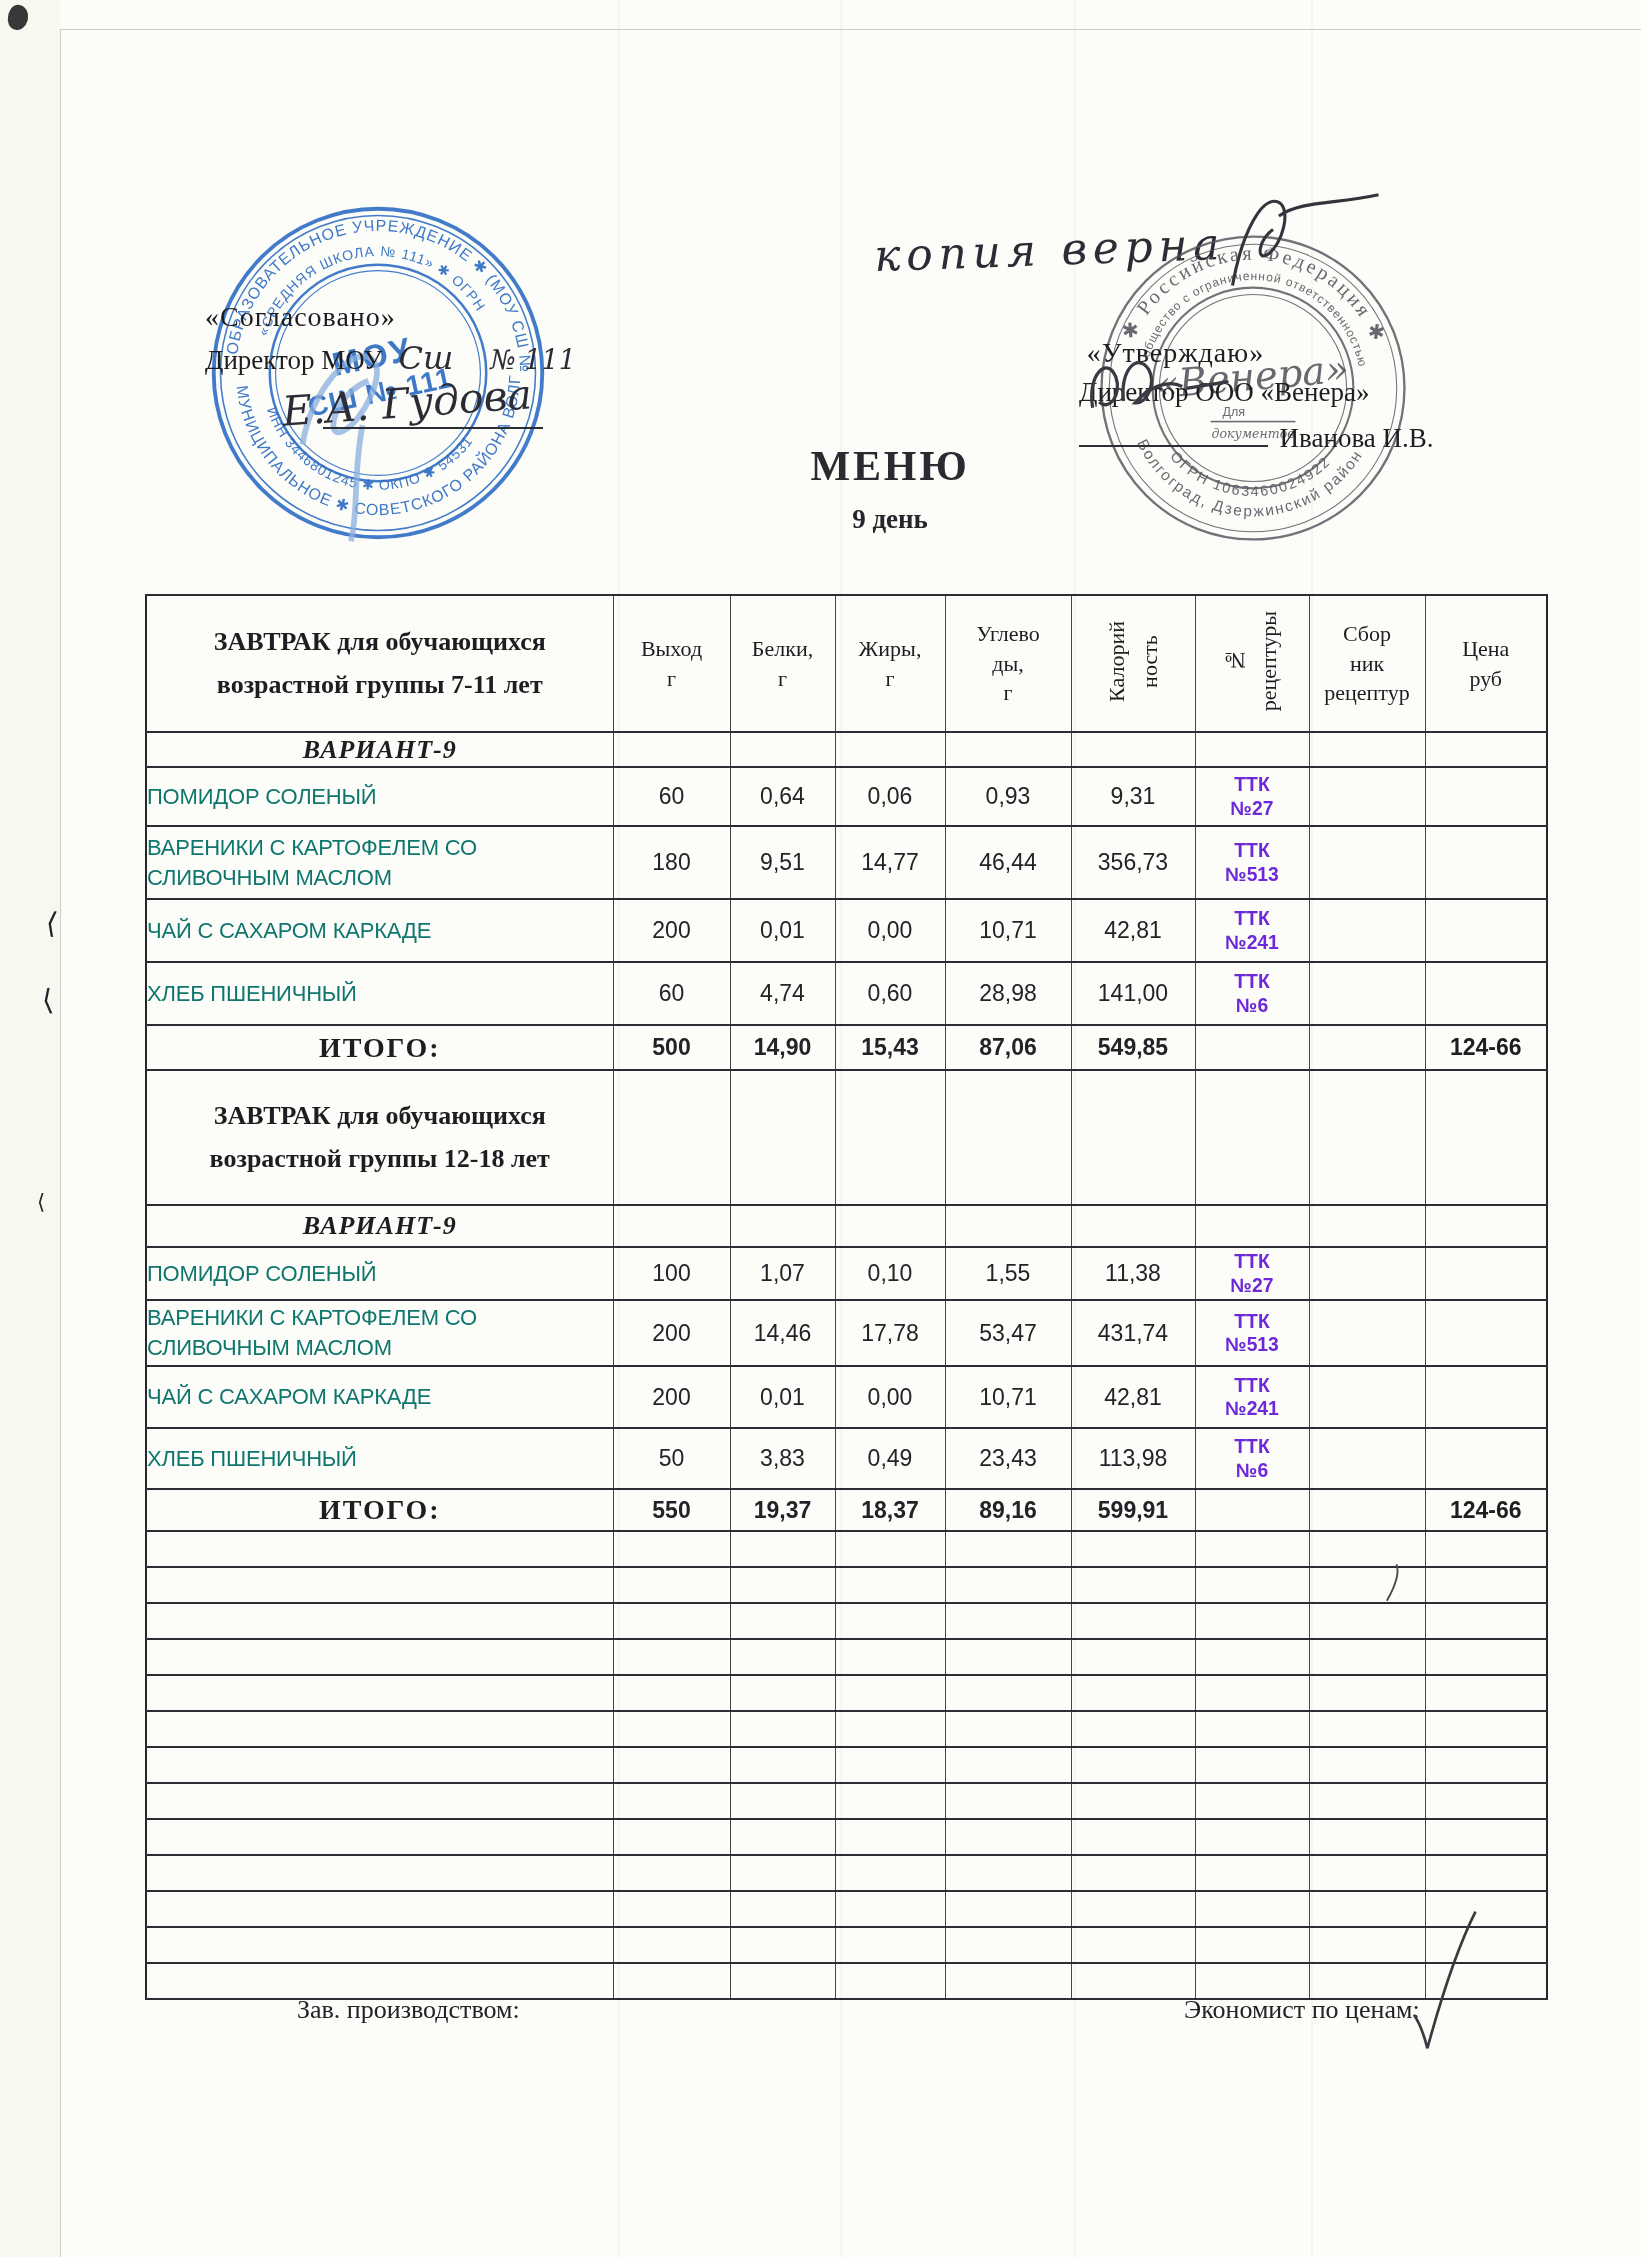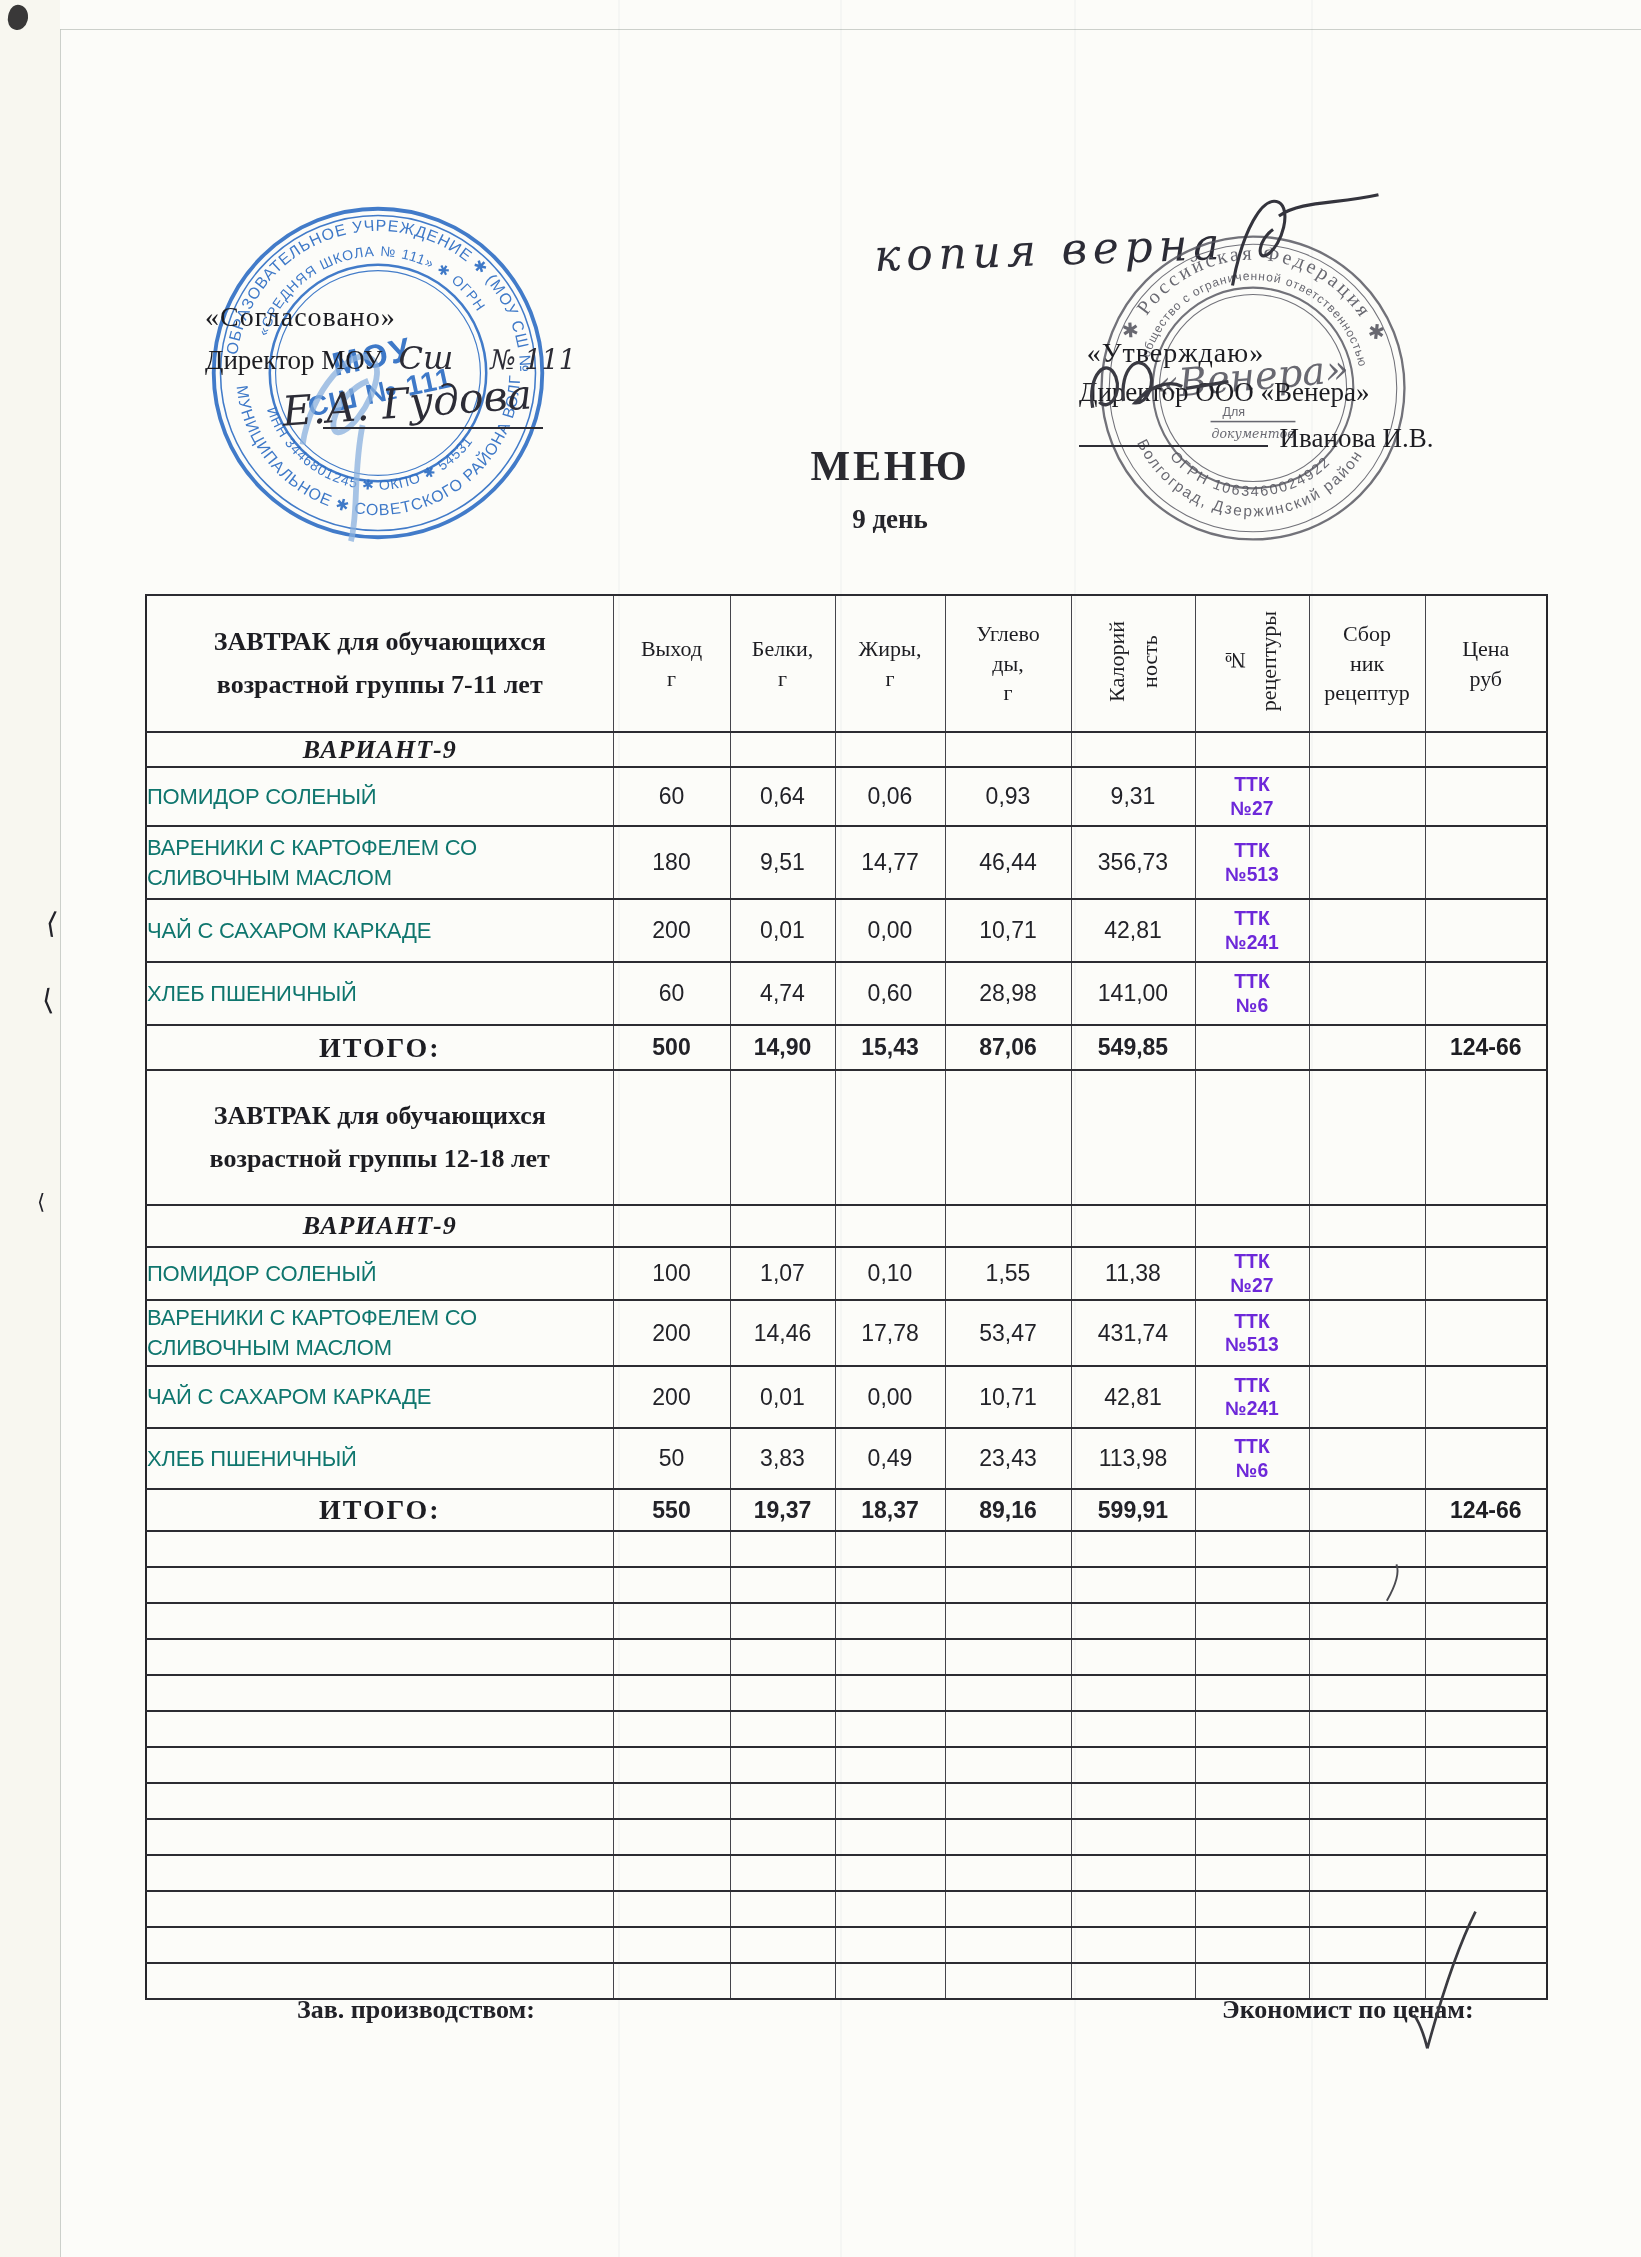--- a/index.html
+++ b/index.html
@@ -59,24 +59,24 @@
   .nu{font-family:"Liberation Sans",sans-serif;font-size:23px;text-align:center;color:#222228;}
   .rc{font-family:"Liberation Sans",sans-serif;font-size:19.3px;font-weight:bold;
       text-align:center;line-height:1.2;color:#6d28d9;}
   .total-label{font-family:"Liberation Serif",serif;font-weight:bold;font-size:28px;
       text-align:center;letter-spacing:1.9px;}
   .total-num{font-weight:bold;}
   .pr{font-family:"Liberation Sans",sans-serif;font-size:23px;font-weight:bold;text-align:center;}
   .er td{height:34px;}
 
   
-  .footer-label{position:absolute;font-family:"Liberation Serif",serif;font-weight:bold;
+  .footer-label{position:absolute;font-family:"Liberation Serif",serif;font-weight:normal;
       font-size:26px;color:#222228;z-index:5;}
   .fl-left{left:297px;top:1995px;}
-  .fl-right{left:1222px;top:1995px;}
+  .fl-right{left:1184px;top:1995px;}
 </style>
 </head>
 <body>
 
 <div class="page">
 
   <div class="edge-strip"></div>
   <div class="frame-v"></div>
   <div class="frame-h"></div>
   <div class="corner-blob"></div>

